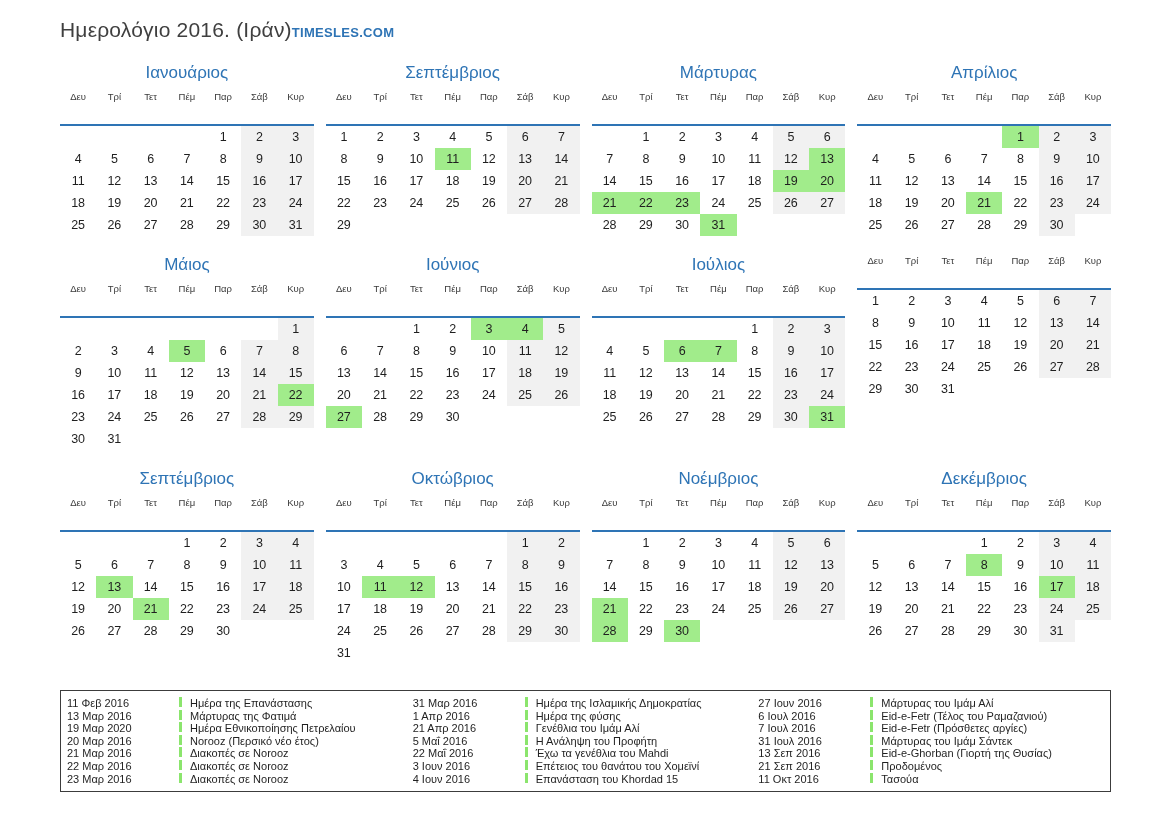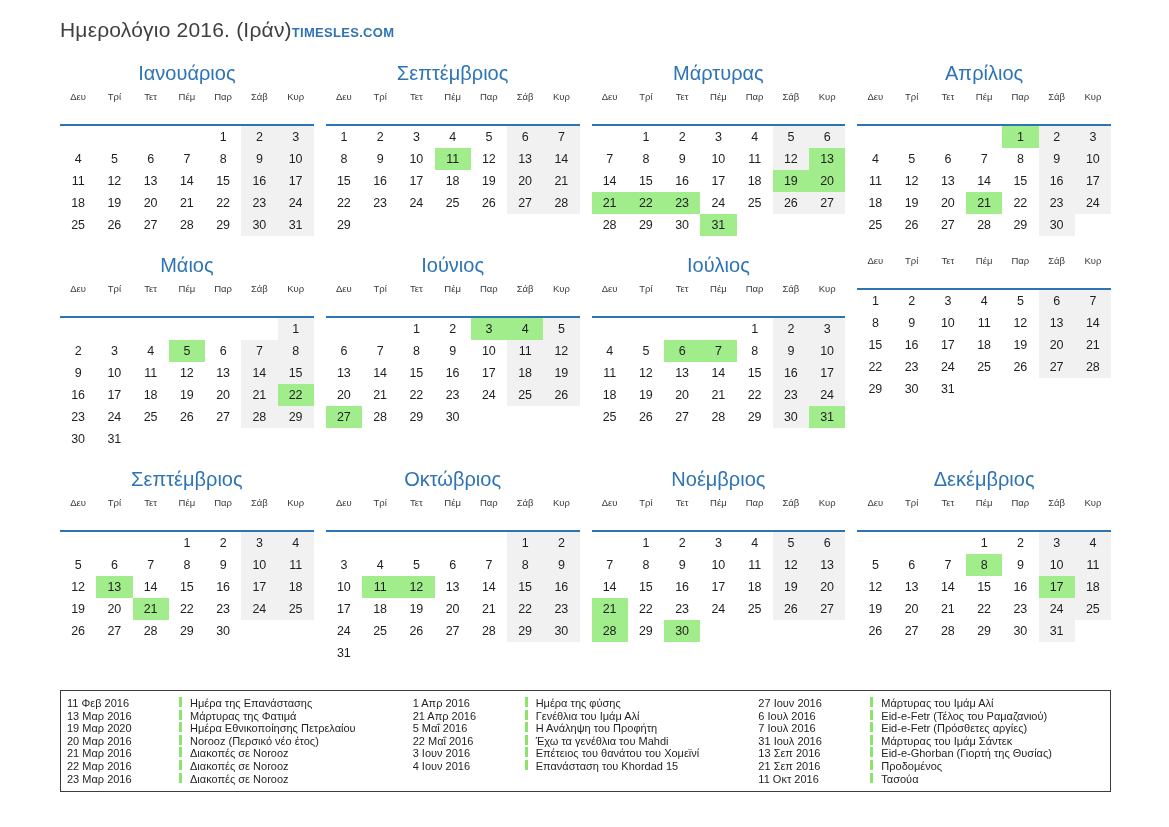--- a/index.html
+++ b/index.html
@@ -15,21 +15,21 @@
     width:1169px;height:827px;overflow:hidden;
     font-family:"Liberation Sans","DejaVu Sans",sans-serif;
     color:var(--ink);
   }
   .page{width:1169px;height:827px;padding:18px 58px 0 60px;background:#fff;}
   .topbar{display:flex;justify-content:flex-start;align-items:baseline;}
   .title{font-size:21px;font-weight:400;color:#3f3f3f;letter-spacing:.2px;}
   .site{font-size:13px;font-weight:700;color:var(--accent);text-decoration:none;letter-spacing:.3px;cursor:pointer;}
   .months{margin-top:20px;display:grid;grid-template-columns:repeat(4,1fr);column-gap:12px;align-items:start;}
   .month{margin-bottom:18px;}
-  .month-title{text-align:center;color:var(--accent);font-size:20px;line-height:22px;margin-bottom:6px;}
+  .month-title{text-align:center;color:var(--accent);font-size:17px;line-height:22px;margin-bottom:6px;}
   .dow-row{display:grid;grid-template-columns:repeat(7,1fr);padding-bottom:21px;border-bottom:2.5px solid var(--accent);}
   .dow{text-align:center;font-size:9.5px;color:#3a3a3a;line-height:13px;}
   .weeks{display:grid;grid-template-columns:repeat(7,1fr);}
   .cell{height:22px;line-height:22px;text-align:center;font-size:12.5px;color:#1f1f1f;}
   .cell.we{background:var(--weekend);}
   .cell.hl{background:var(--hl);}
   .legend{
     margin-top:8px;border:1px solid #3c3c3c;
     padding:6px 6px 6px 6px;display:flex;
   }
@@ -683,20 +683,25 @@
           <div class="llabel">Διακοπές σε Norooz</div>
         </div>
         <div class="lrow">
           <div class="ldate">23 Μαρ 2016</div>
           <div class="lbar"></div>
           <div class="llabel">Διακοπές σε Norooz</div>
         </div>
       </div>
       <div class="lcol">
         <div class="lrow">
+          <div class="ldate">31 Μαρ 2016</div>
+          <div class="lbar"></div>
+          <div class="llabel">Ημέρα της Ισλαμικής Δημοκρατίας</div>
+        </div>
+        <div class="lrow">
           <div class="ldate">1 Απρ 2016</div>
           <div class="lbar"></div>
           <div class="llabel">Ημέρα της φύσης</div>
         </div>
         <div class="lrow">
           <div class="ldate">21 Απρ 2016</div>
           <div class="lbar"></div>
           <div class="llabel">Γενέθλια του Ιμάμ Αλί</div>
         </div>
         <div class="lrow">

